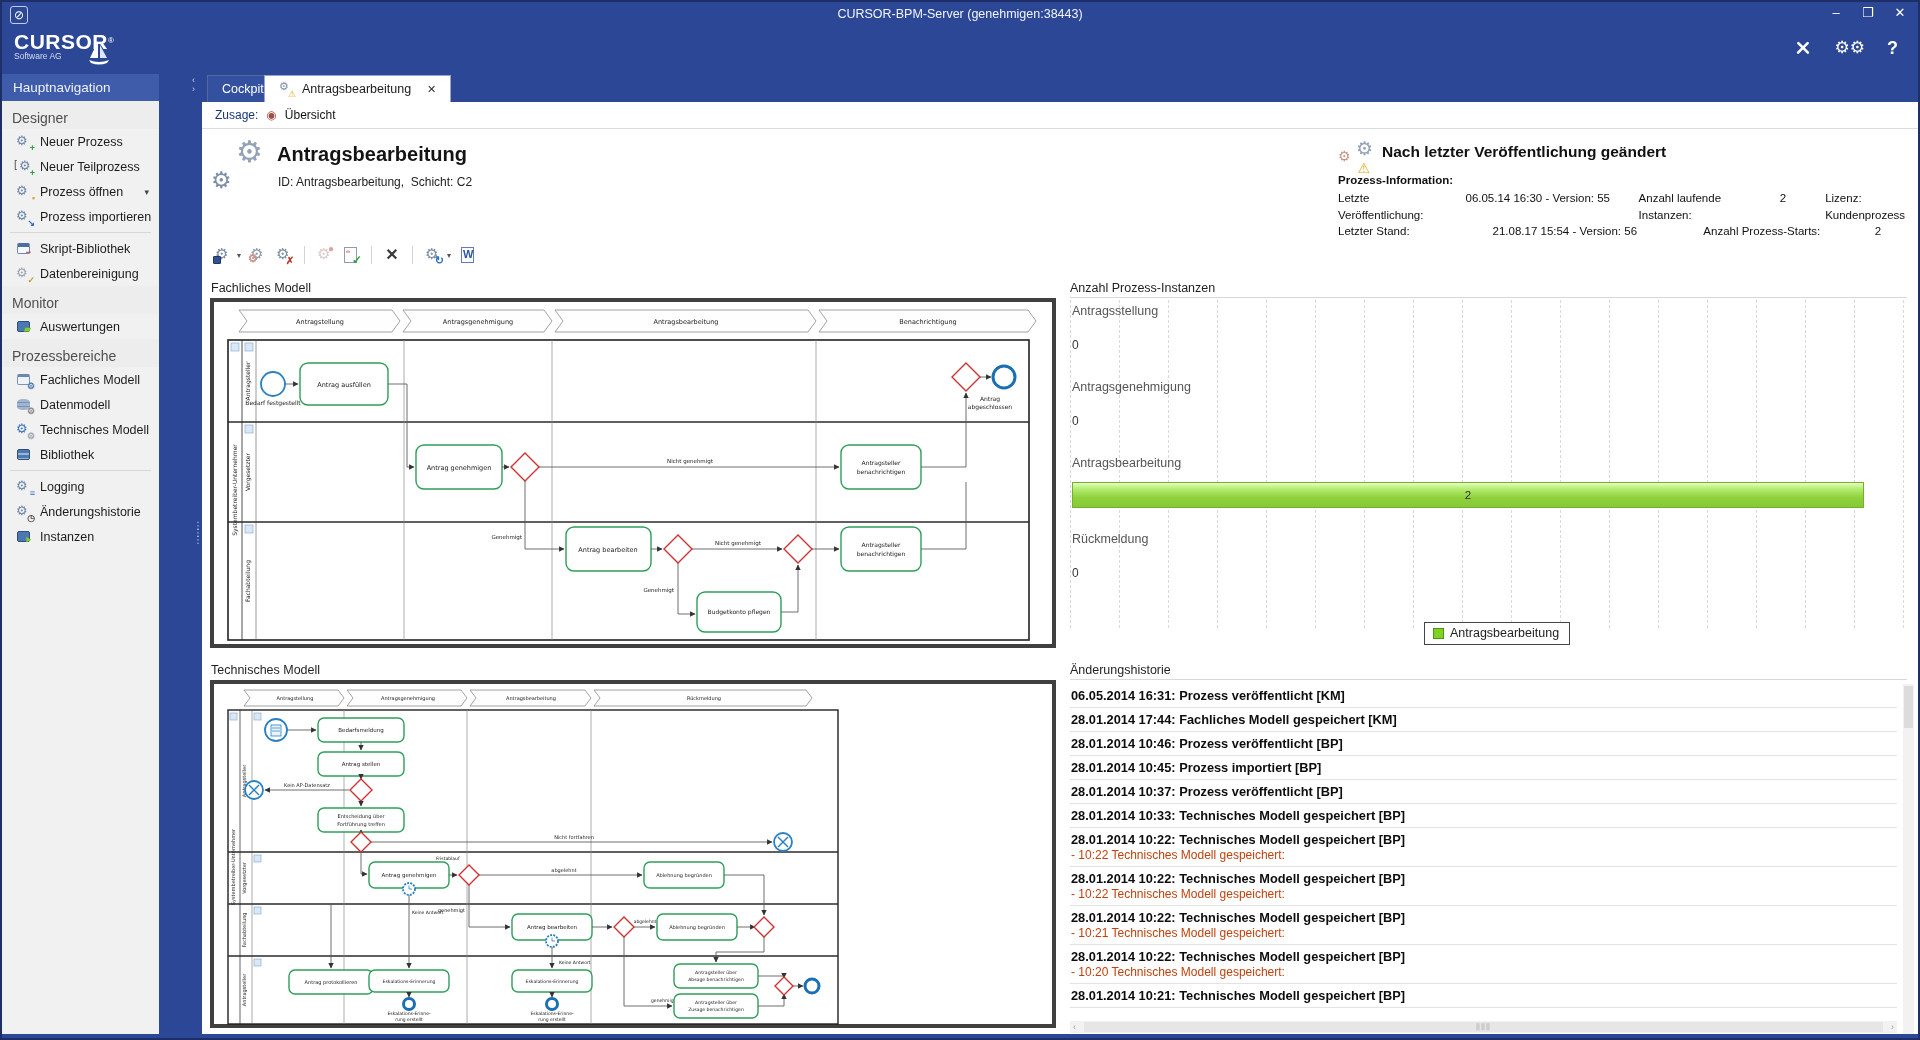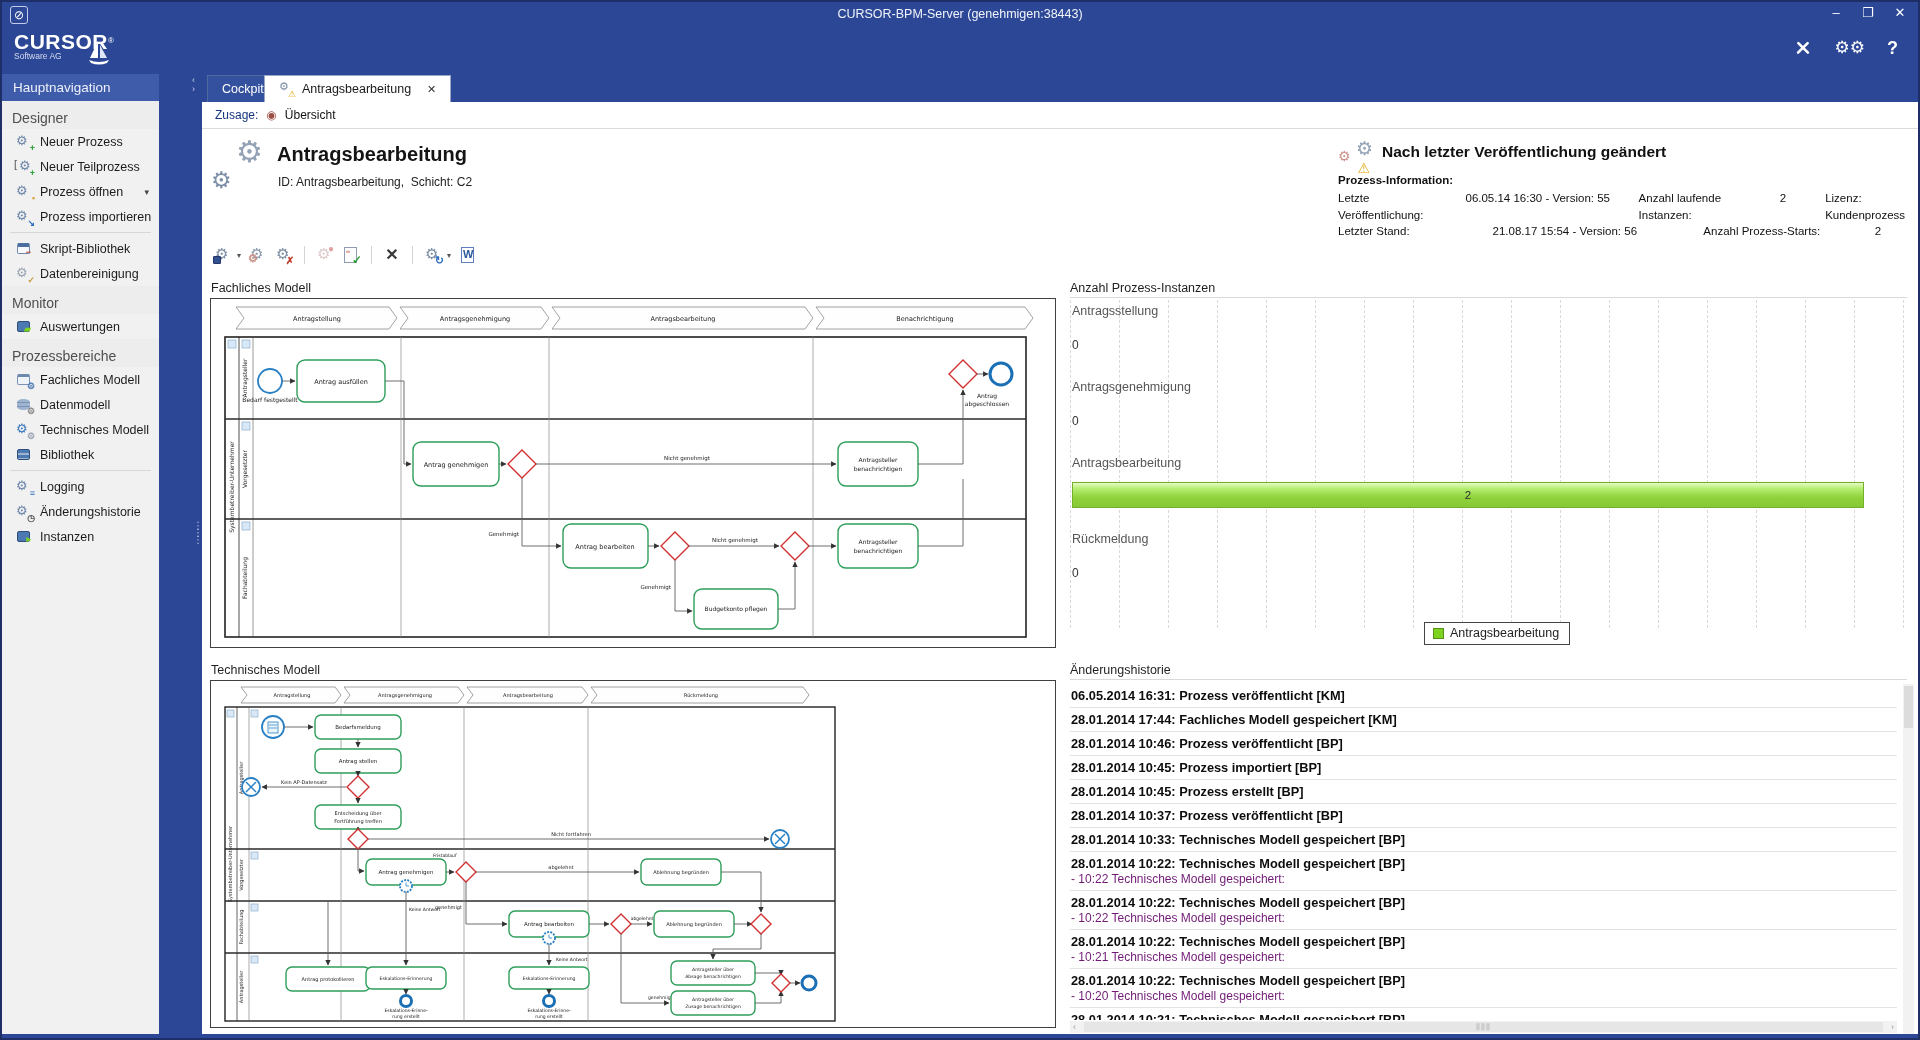--- a/index.html
+++ b/index.html
@@ -88,21 +88,21 @@
   .tbtn .b { position:absolute; font-size:10px; font-weight:bold; }
   .tbtn .sq { position:absolute; width:8px; height:8px; border-radius:1px; }
   .tb-caret { font-size:8px; color:#555; margin:0 2px 0 -1px; }
   .tb-sep { width:1px; height:18px; background:#d4d4d4; margin:0 5px; }
   .docic { position:absolute; left:3px; top:2px; width:13px; height:16px; background:#fdfdfd; border:1px solid #8f9bb0; }
   .docic .code { position:absolute; left:1px; top:0px; font-size:6px; color:#c0392b; font-weight:bold; }
   .xbtn { font-size:16px; color:#3a3a3a; font-weight:bold; line-height:20px; text-align:center; }
 
   
   .sec-label { position:absolute; font-size:12.5px; color:#1f1f1f; }
-  .panel { position:absolute; border:1px solid #404040; background:#fff; }
+  .panel { position:absolute; border:4px solid #404040; background:#fff; }
 
   .rightcol-rule { position:absolute; background:#d9d9d9; height:1px; }
 
   
   .chart { position:absolute; left:868px; top:196px; width:837px; height:330px;
     background-image:
       repeating-linear-gradient(to bottom, #fff 0 2px, rgba(255,255,255,0) 2px 5px),
       repeating-linear-gradient(to right, rgba(120,120,120,0.28) 0 1px, transparent 1px 49px);
   }
   .cblock { position:relative; height:76px; padding-top:6px; }
@@ -112,21 +112,21 @@
          background:linear-gradient(#e7fbc7 0%, #b7ef75 22%, #8fd23c 60%, #86c936 100%);
          border:1px solid #74b028; text-align:center; font-size:11.5px; color:#2e2e2e; line-height:24px; }
   .legend { position:absolute; left:1222px; top:520px; display:flex; align-items:center; gap:6px;
             border:1px solid #444; background:#fff; padding:3px 10px 4px 8px; font-size:12.5px; color:#222; }
   .legend .sw { width:11px; height:11px; background:#7ed321; border:1px solid #54901a; }
 
   
   .history { position:absolute; left:868px; top:582px; width:827px; height:336px; overflow:hidden; }
   .hrow { border-bottom:1px solid #e3e3e3; padding:3px 0 3px 1px; }
   .hrow .ht { font-size:12.8px; font-weight:bold; color:#0d0d0d; line-height:17px; }
-  .hrow .hs { font-size:12px; color:#701a75; line-height:15px; }
+  .hrow .hs { font-size:12px; color:#c2410c; line-height:15px; }
   .hrow .hs:empty { display:none; }
 
   .hscroll { position:absolute; left:868px; top:919px; width:827px; height:12px; background:#f2f2f2; }
   .hscroll .la,.hscroll .ra { position:absolute; top:0px; font-size:9px; color:#9a9a9a; line-height:12px; }
   .hscroll .la { left:3px; } .hscroll .ra { right:3px; }
   .hscroll .handle { position:absolute; left:14px; right:14px; top:1px; bottom:1px; background:#e6e6e6; }
   .hscroll .gripv { position:absolute; left:50%; top:0; transform:translateX(-50%); font-size:9px; color:#b5b5b5; letter-spacing:1px; }
   .vscroll { position:absolute; left:1701px; top:582px; width:11px; height:350px; background:#f2f2f2; }
   .vscroll .handle { position:absolute; left:1px; right:1px; top:2px; height:42px; background:#dcdcdc; }
 
@@ -716,23 +716,20 @@
         <div class="hrow">
             <div class="ht">28.01.2014 17:44: Fachliches Modell gespeichert [KM]</div>
           </div>
         <div class="hrow">
             <div class="ht">28.01.2014 10:46: Prozess veröffentlicht [BP]</div>
           </div>
         <div class="hrow">
             <div class="ht">28.01.2014 10:45: Prozess importiert [BP]</div>
           </div>
         <div class="hrow">
-            <div class="ht">28.01.2014 10:45: Prozess erstellt [BP]</div>
-          </div>
-        <div class="hrow">
             <div class="ht">28.01.2014 10:37: Prozess veröffentlicht [BP]</div>
           </div>
         <div class="hrow">
             <div class="ht">28.01.2014 10:33: Technisches Modell gespeichert [BP]</div>
           </div>
         <div class="hrow">
             <div class="ht">28.01.2014 10:22: Technisches Modell gespeichert [BP]</div>
             <div class="hs"> - 10:22 Technisches Modell gespeichert:</div>
           </div>
         <div class="hrow">

